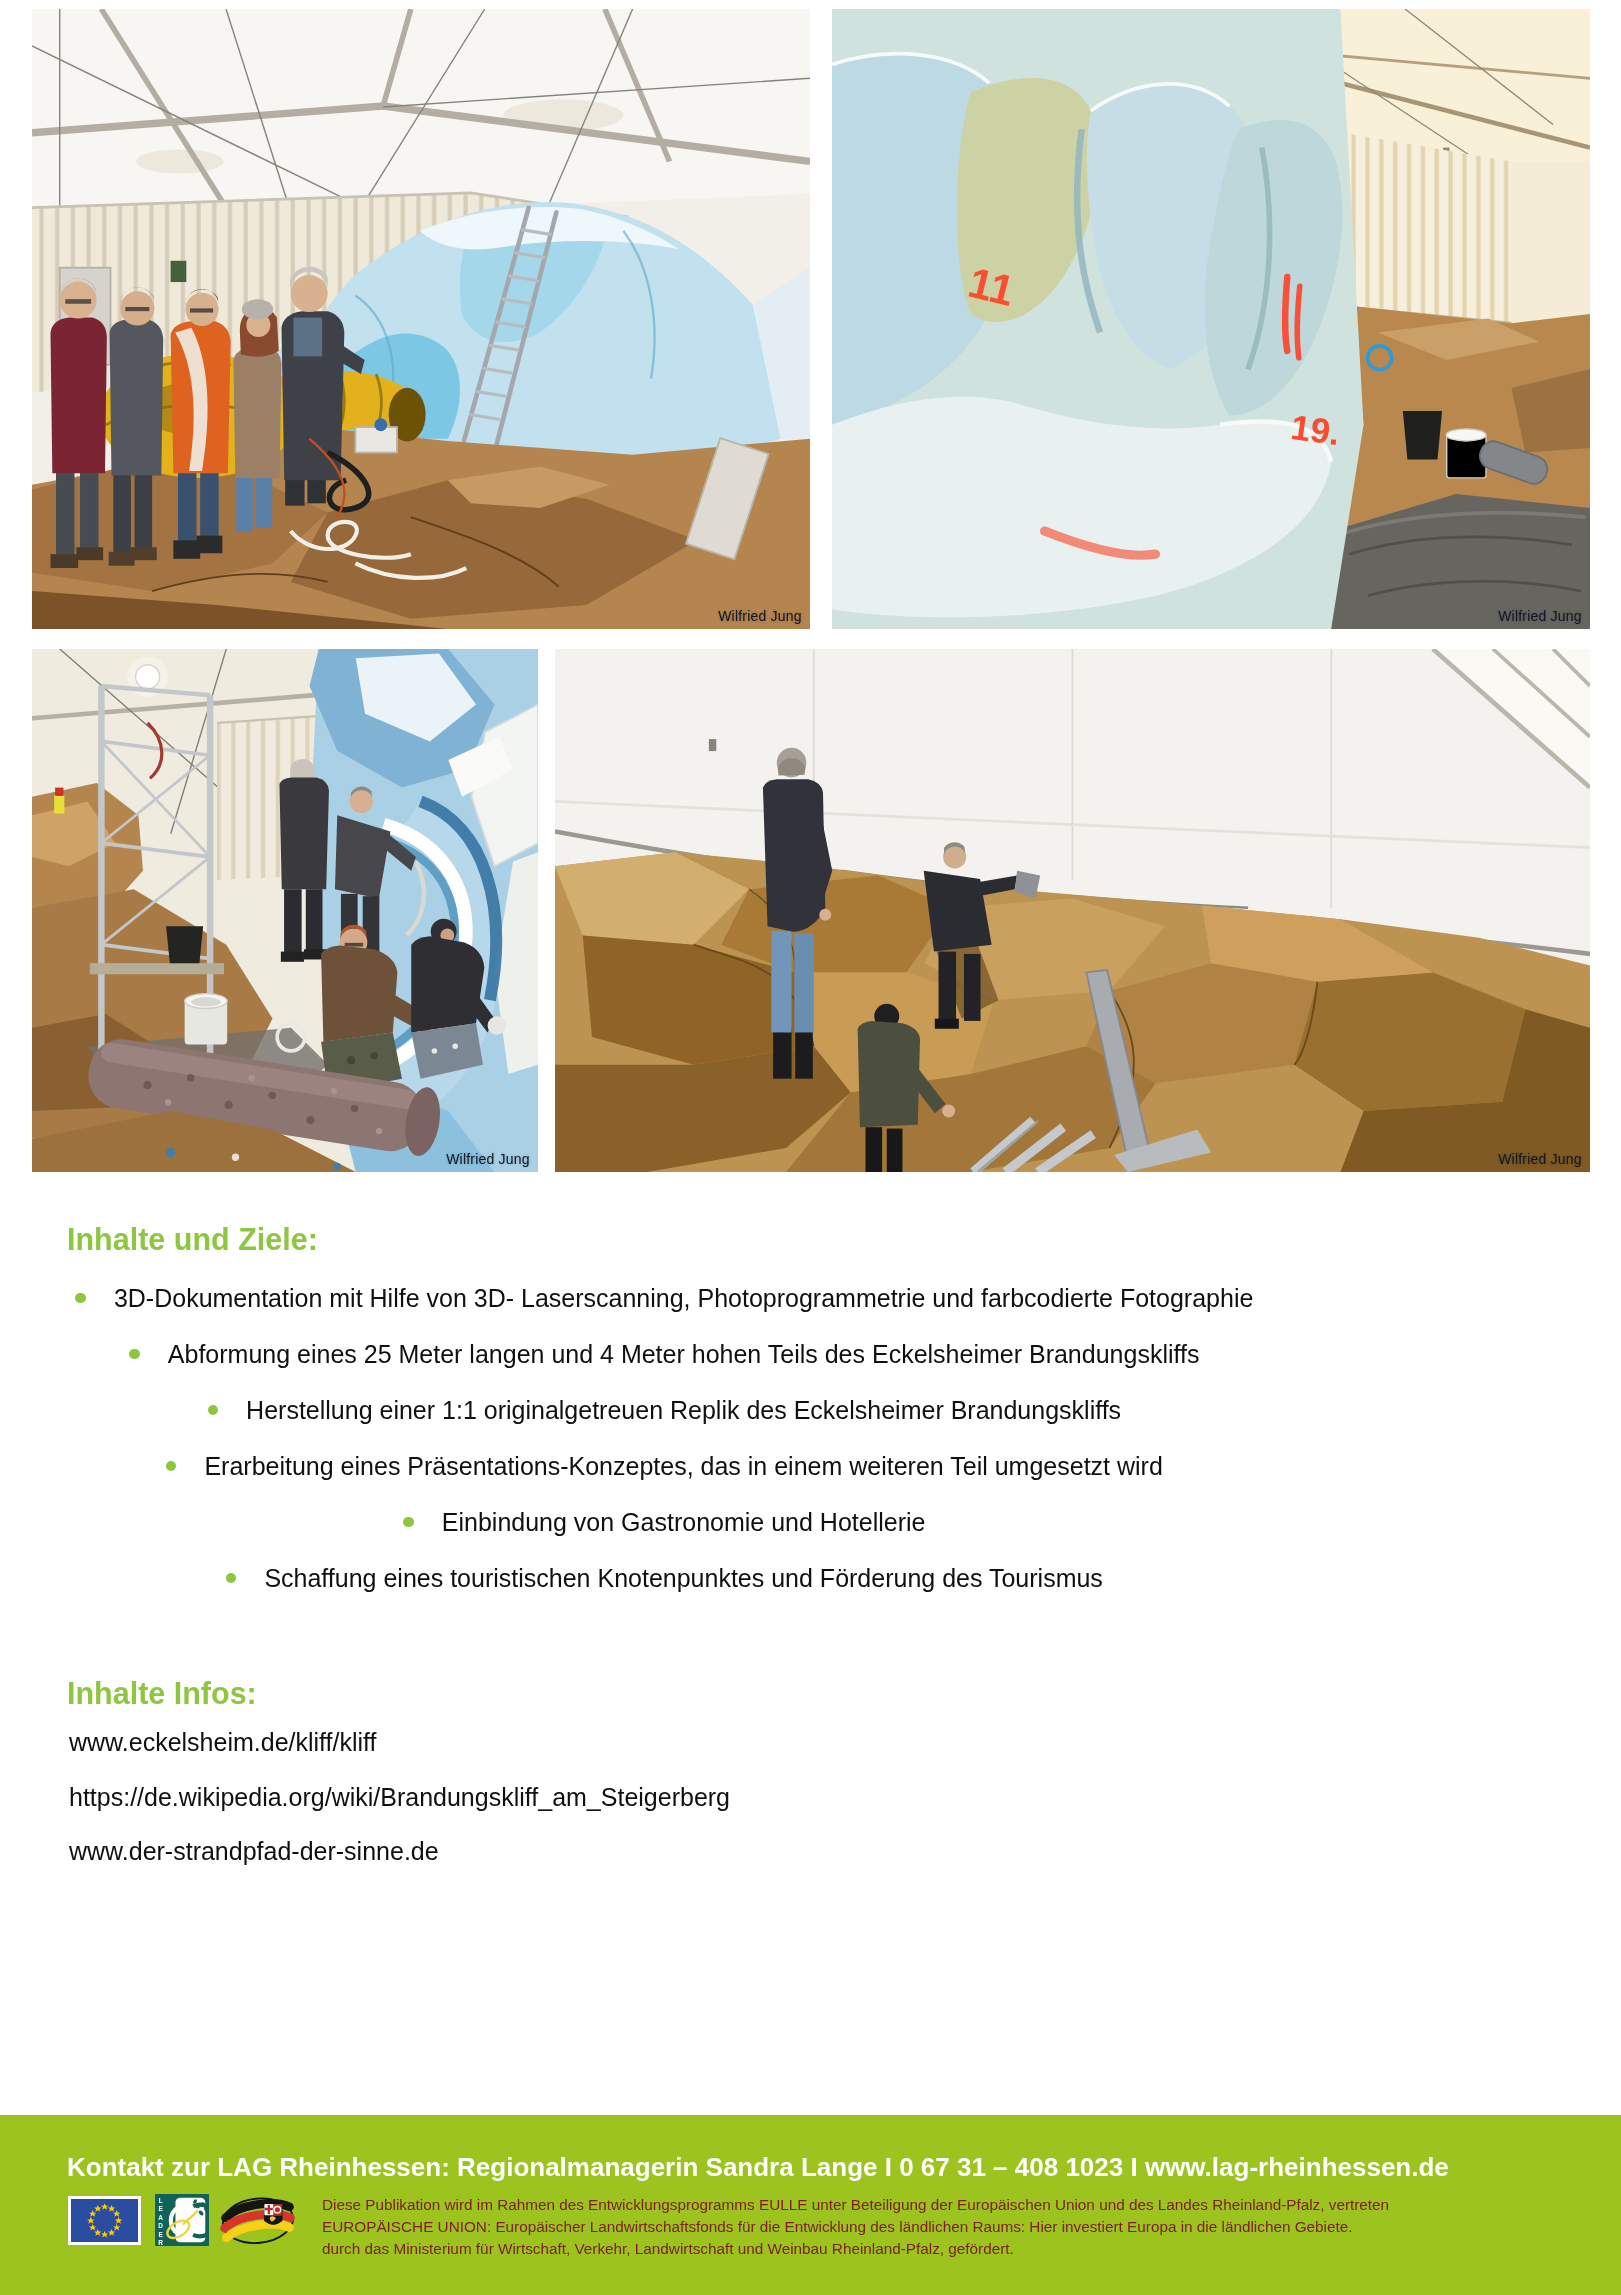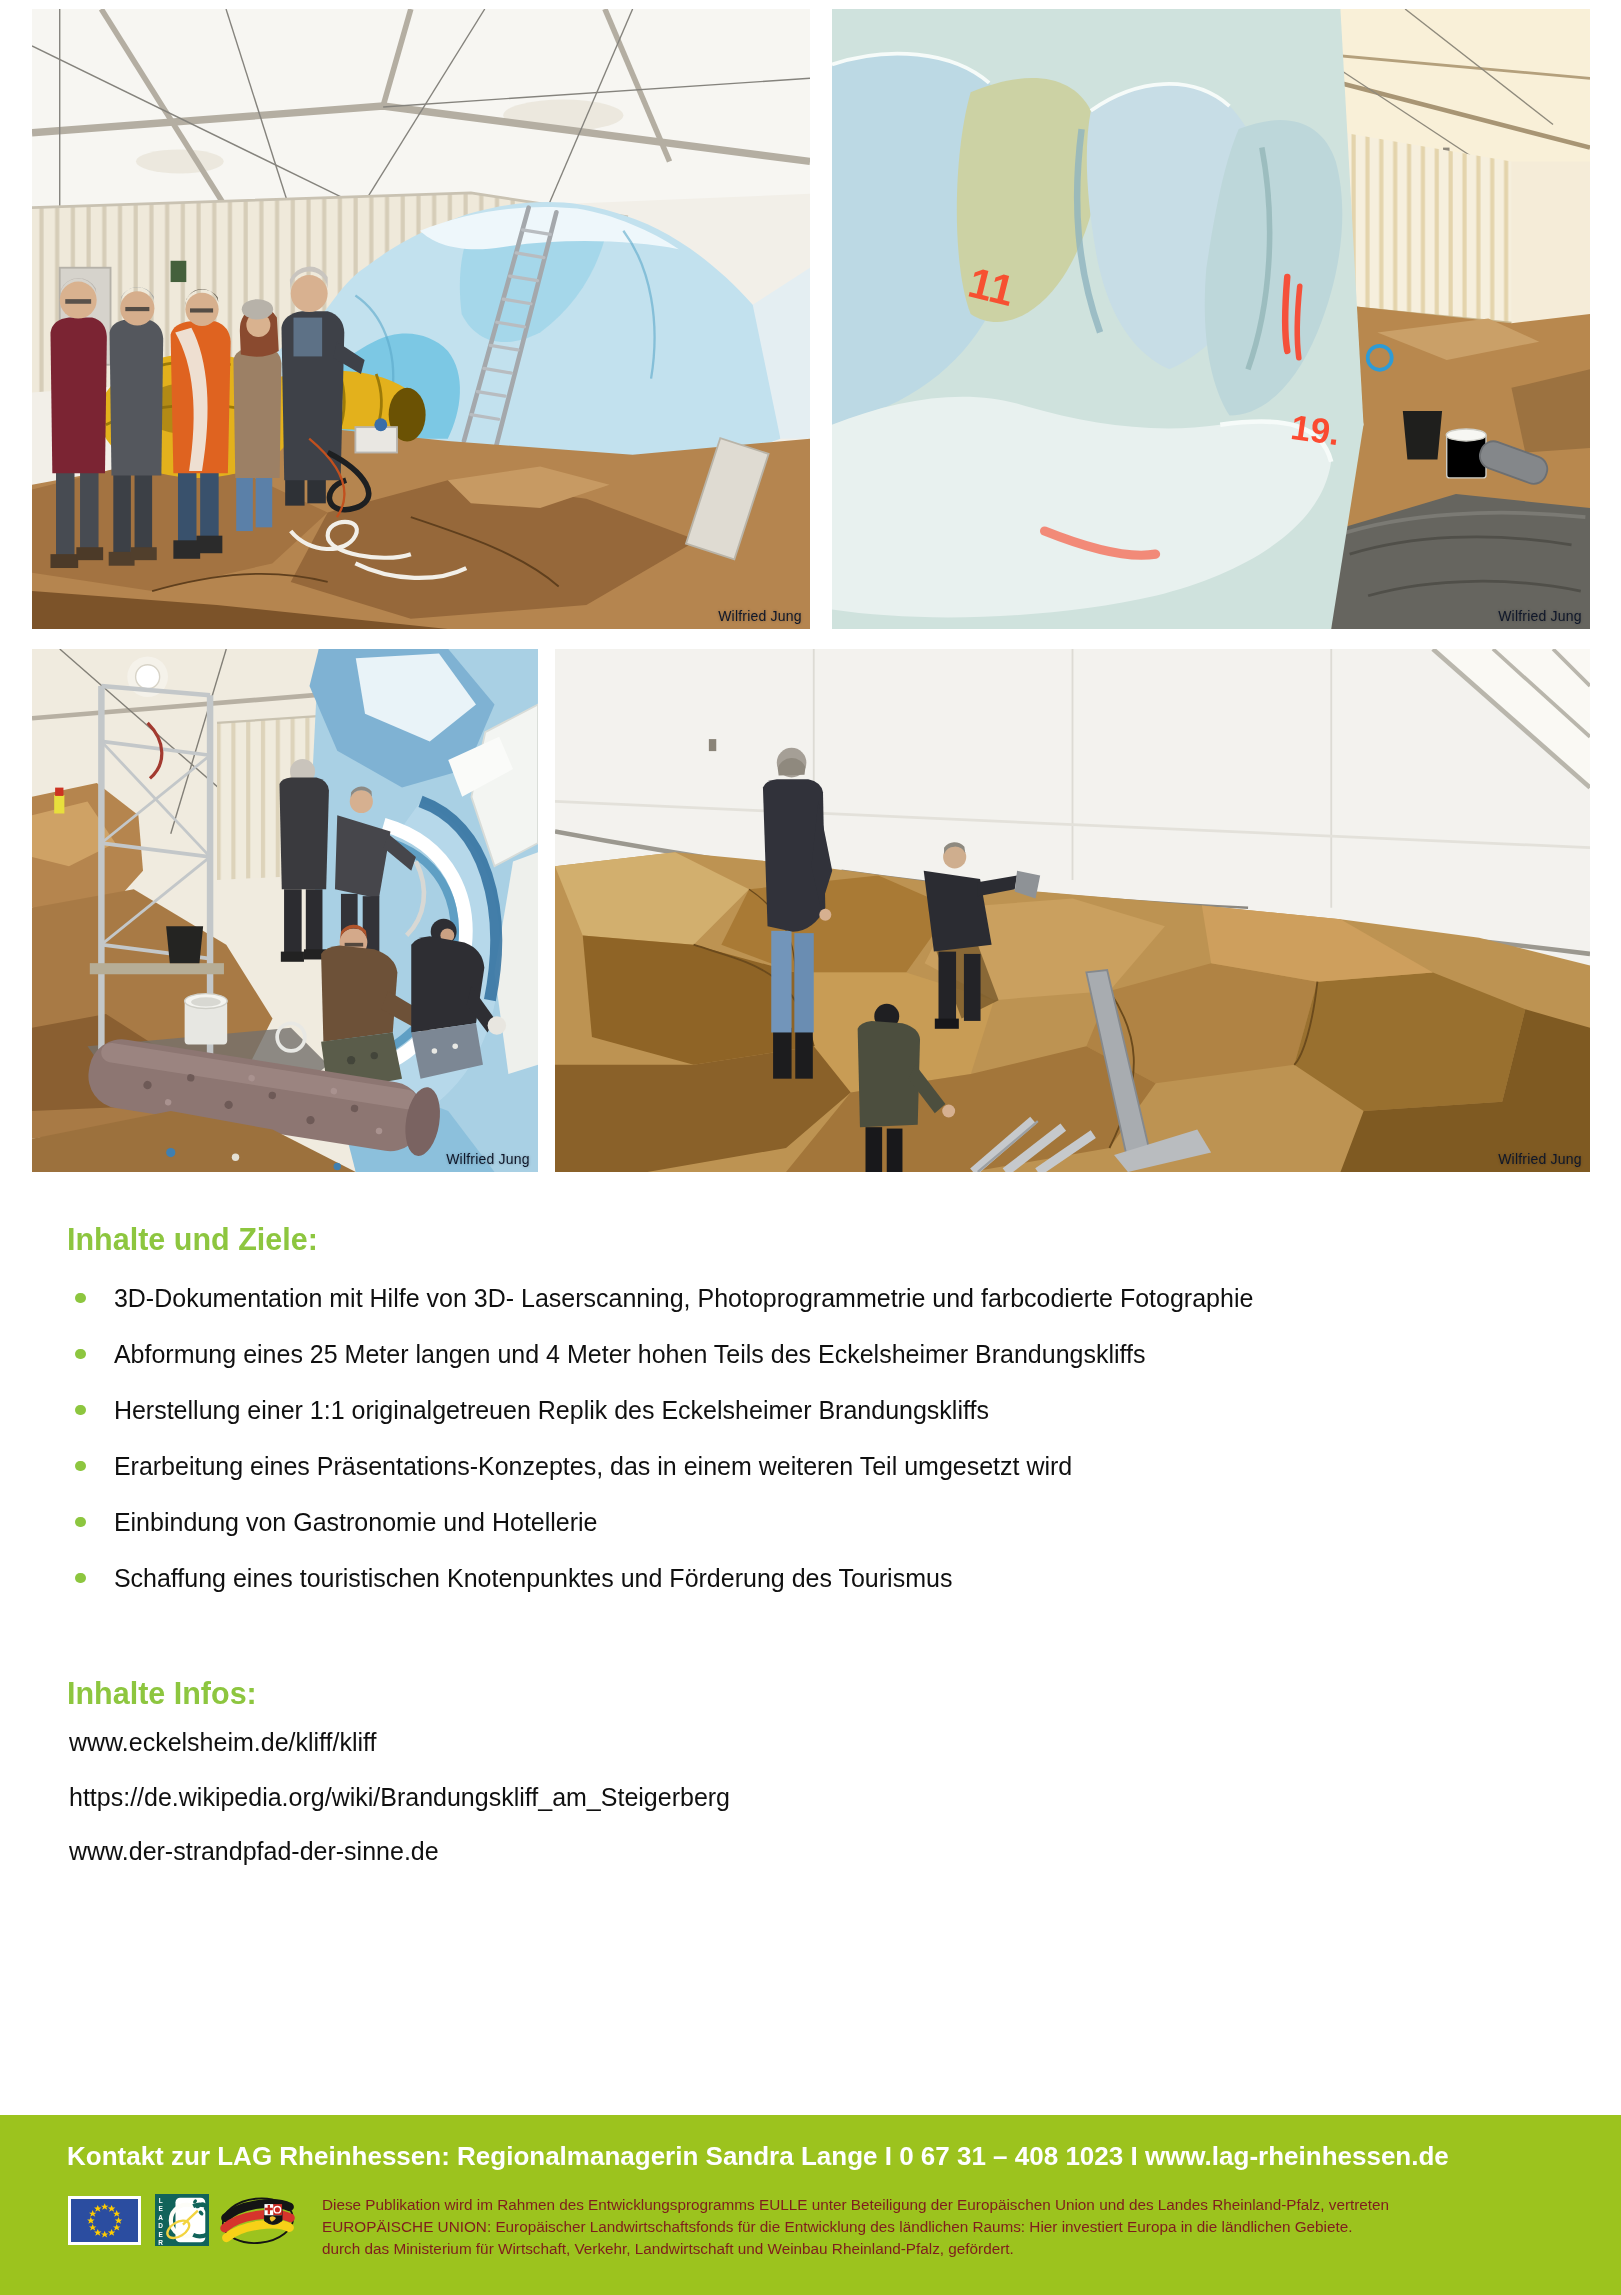--- a/index.html
+++ b/index.html
@@ -10,26 +10,26 @@
   }
   figure.photo { position:absolute; overflow:hidden; background:#e8e4da; }
   figure.photo svg { position:absolute; left:0; top:0; width:100%; height:100%; display:block; }
   .credit {
     position:absolute; right:8.3px; bottom:5.5px; color:#0f172a;
     font-size:14px; font-weight:400; letter-spacing:0.2px;
     text-shadow:0 0 2.8px rgba(0,0,0,.25); z-index:3;
   }
   .h-green { position:absolute; font-size:30.5px; font-weight:700; color:#8dc63f; white-space:nowrap; }
   .bullets { position:absolute; list-style:none; }
-  .bullets li { display:flex; align-items:center; height:56px; }
+  .bullets li { display:flex; align-items:center; height:56px;justify-content:center; }
   .dot { width:10.6px; height:10.6px; border-radius:50%; background:#8dc63f; margin-left:8.3px; margin-right:28px; flex:0 0 auto; }
   .btext { font-size:25px; color:#101010; white-space:nowrap; }
   .link { position:absolute; font-size:25px; color:#101010; white-space:nowrap; cursor:pointer; }
   .footer { position:absolute; left:0; top:2115px; width:1621px; height:180px; background:#9cc31e; }
-  .contact { position:absolute; left:67px; top:26px; font-size:26px; font-weight:700; color:#ffffff; white-space:nowrap; }
+  .contact { position:absolute; left:67px; top:37px; font-size:26px; font-weight:700; color:#ffffff; white-space:nowrap; }
   .logo { position:absolute; }
   .eu-flag { left:68px; top:81px; width:73px; height:49px; background:#ffffff; padding:2.8px; }
   .eu-flag .eu-inner { position:relative; width:100%; height:100%; background:#2b4da0; }
   .eu-flag svg { position:absolute; left:0; top:0; width:100%; height:100%; }
   .leader { left:155px; top:79px; width:54px; height:52px; background:#11635a; }
   .leader .leader-text {
     position:absolute; left:0.9px; top:2.8px; height:46px; color:#ffffff;
     writing-mode:vertical-lr; text-orientation:upright; font-size:6.5px; font-weight:700;
     letter-spacing:1.4px; line-height:8.3px;
   }

